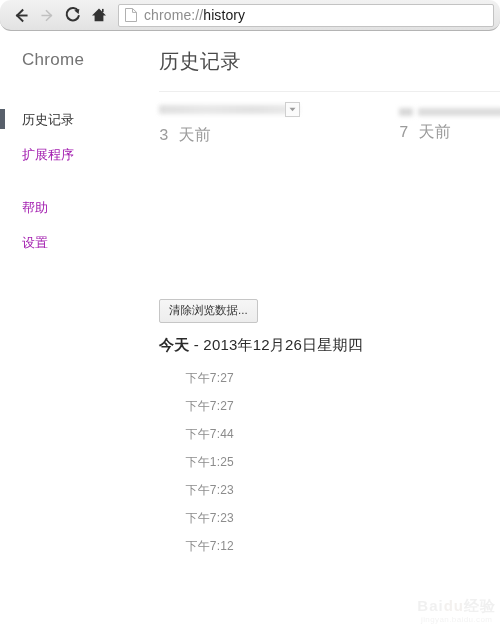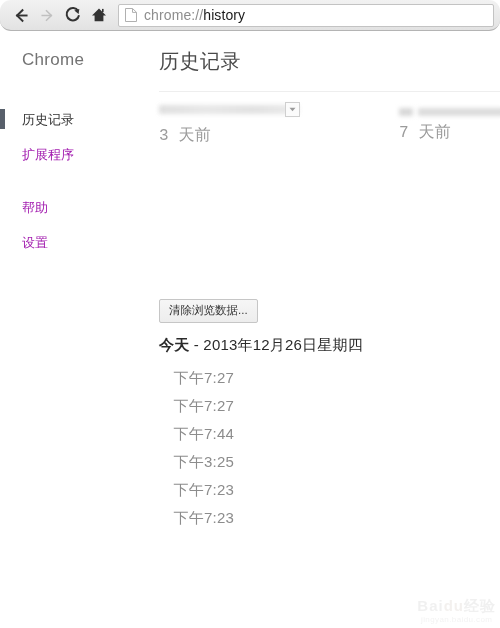--- a/index.html
+++ b/index.html
@@ -226,21 +226,21 @@
     height: 28px;
     display: flex;
     align-items: center;
   }
   .history-time {
     width: 92px;
     flex: 0 0 92px;
     text-align: right;
     padding-right: 8px;
     box-sizing: border-box;
-    font-size: 15px;
+    font-size: 12px;
     color: #8c8c8c;
     letter-spacing: .2px;
   }
   .history-entry-blur { flex: 1 1 auto; }
 
   
   .watermark {
     position: absolute;
     right: 4px;
     bottom: 4px;
@@ -371,29 +371,33 @@
       </div>
       <div class="history-row">
         <span class="history-time">下午7:27</span>
         <span class="history-entry-blur"></span>
       </div>
       <div class="history-row">
         <span class="history-time">下午7:44</span>
         <span class="history-entry-blur"></span>
       </div>
       <div class="history-row">
-        <span class="history-time">下午3:25</span>
+        <span class="history-time">下午1:25</span>
         <span class="history-entry-blur"></span>
       </div>
       <div class="history-row">
         <span class="history-time">下午7:23</span>
         <span class="history-entry-blur"></span>
       </div>
       <div class="history-row">
         <span class="history-time">下午7:23</span>
+        <span class="history-entry-blur"></span>
+      </div>
+      <div class="history-row">
+        <span class="history-time">下午7:12</span>
         <span class="history-entry-blur"></span>
       </div>
     </div>
 
   </div>
 </div>
 
 <div class="watermark">
   <div class="wm-main"><span>Bai</span><span class="wm-accent">du</span><span>经验</span></div>
   <div class="wm-sub">jingyan.baidu.com</div>

